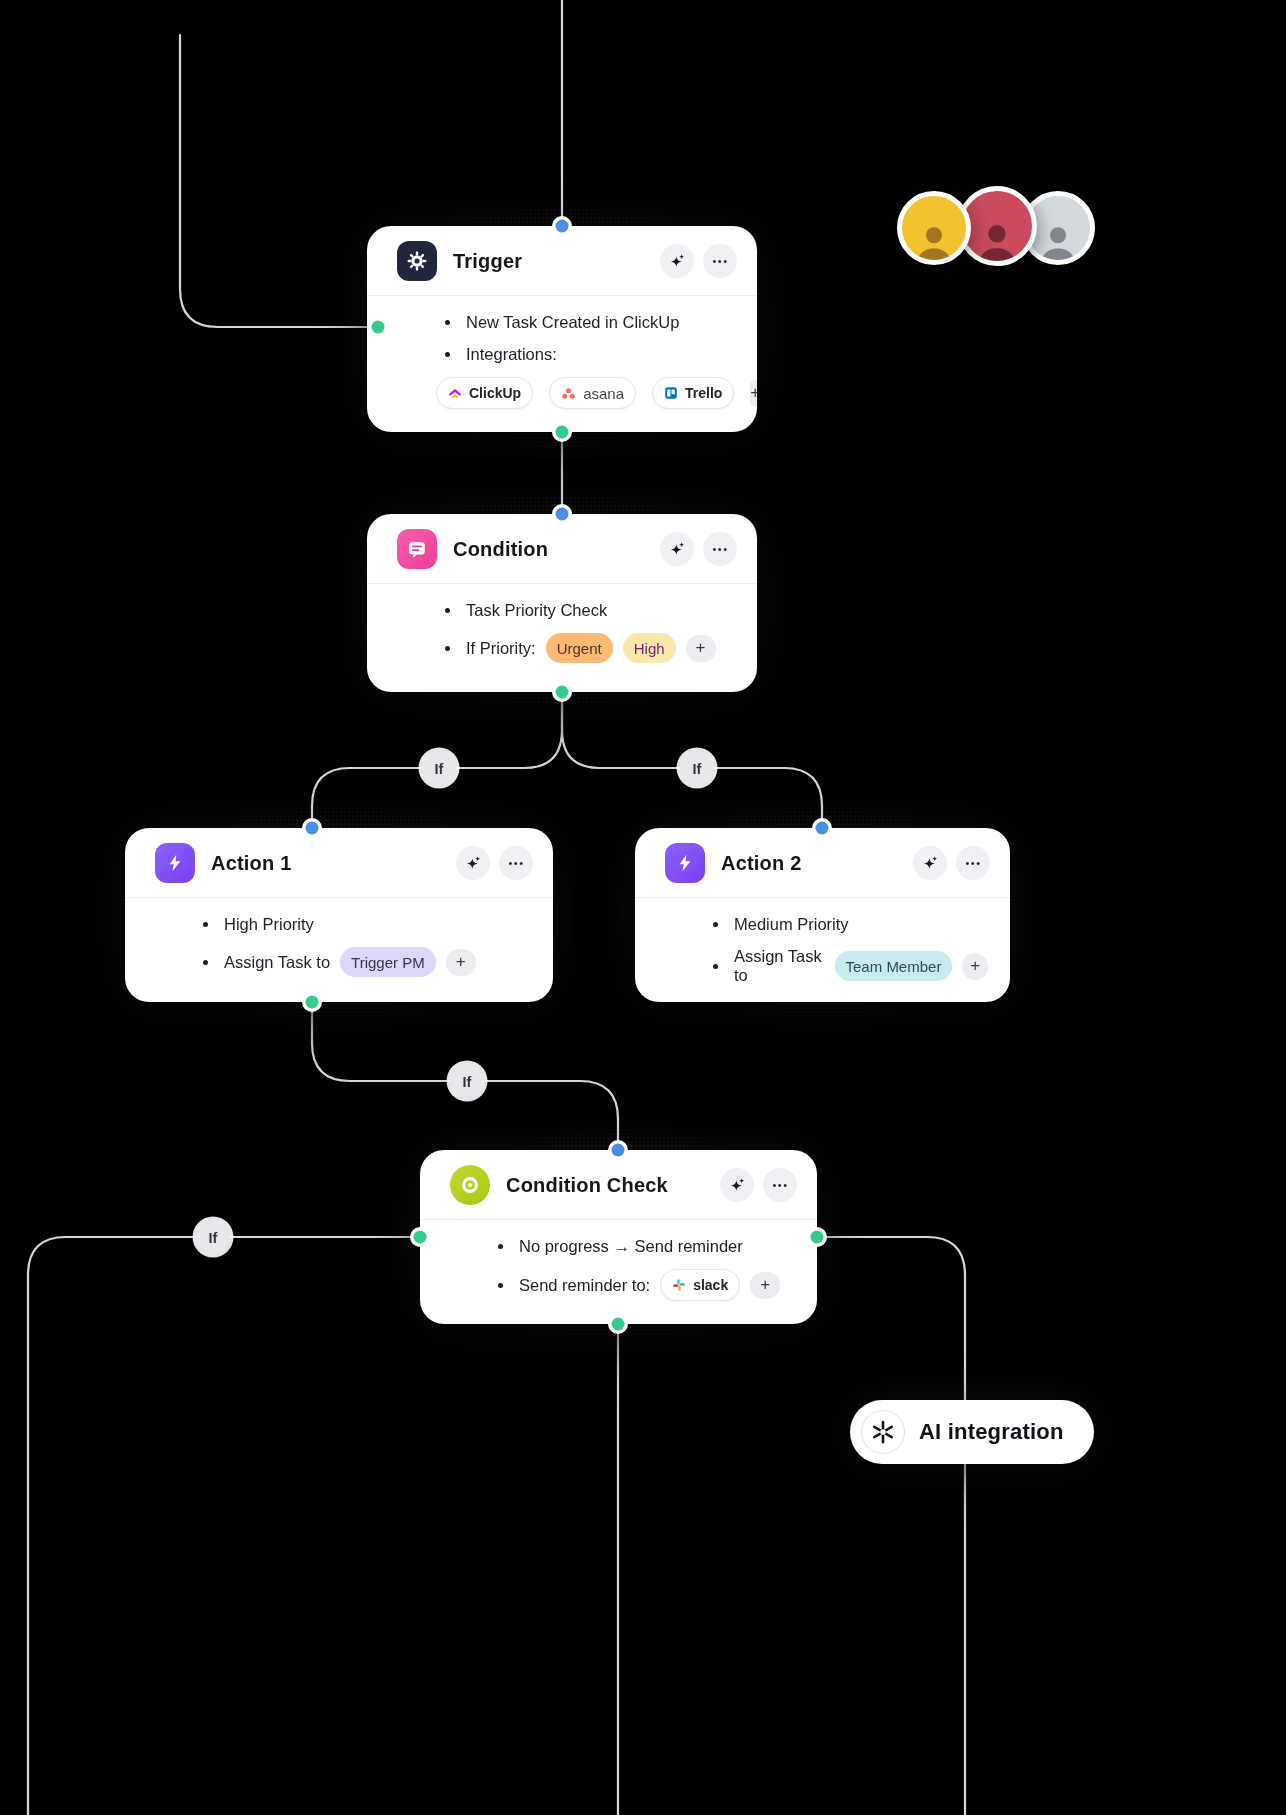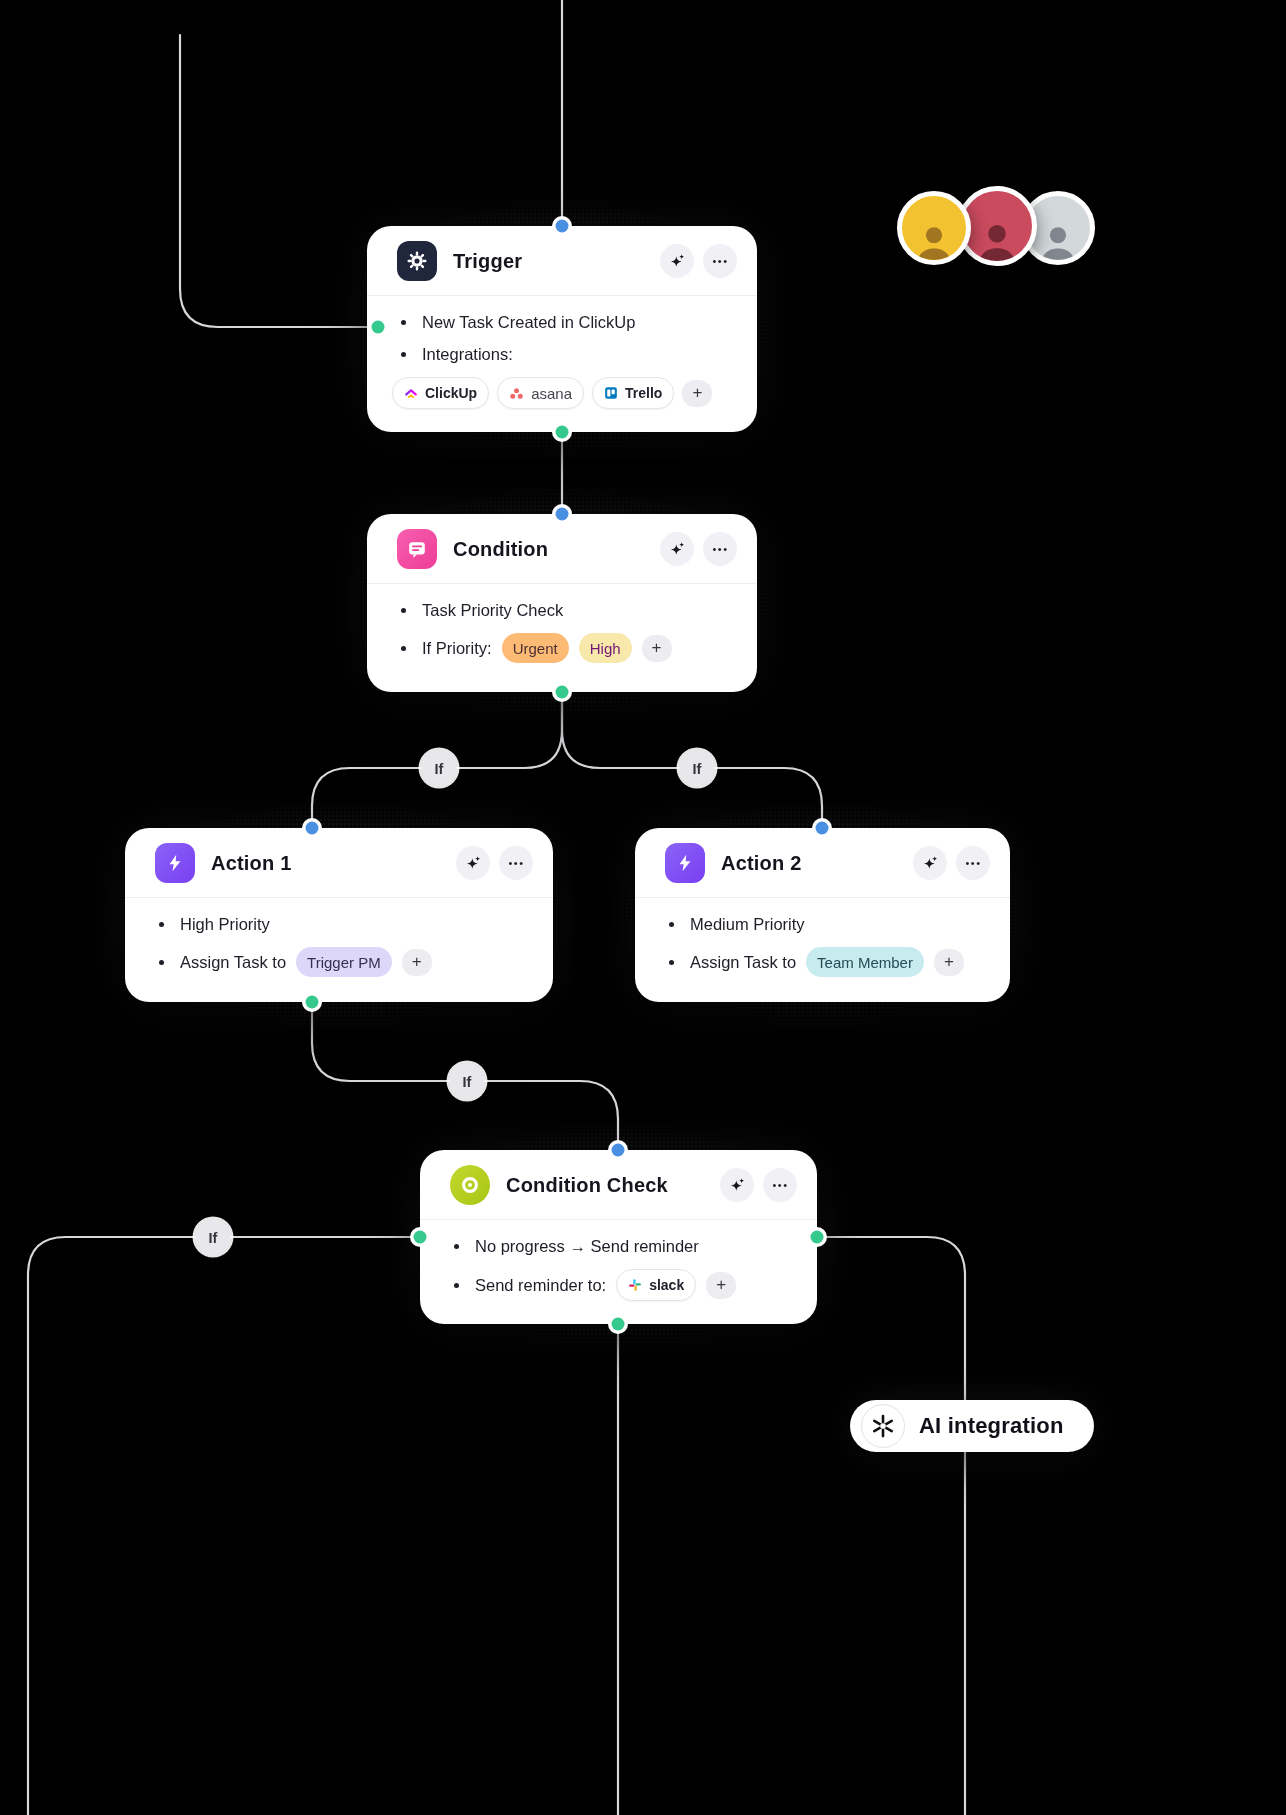--- a/index.html
+++ b/index.html
@@ -22,21 +22,21 @@
   .node-header{display:flex;align-items:center;gap:16px;padding:15px 20px 14px 30px;
                border-bottom:1px solid #ededf1;flex:none;}
   .node-icon{width:40px;height:40px;border-radius:12px;display:flex;align-items:center;
              justify-content:center;flex:none;}
   .node-icon.round{border-radius:50%;}
   .node-title{flex:1;margin:0;font-size:20px;font-weight:700;color:#15151e;letter-spacing:.2px;}
   .header-actions{display:flex;gap:9px;flex:none;}
   .round-btn{width:34px;height:34px;border-radius:50%;background:#f1f1f5;border:none;padding:0;
              display:flex;align-items:center;justify-content:center;color:#1b1b24;cursor:pointer;}
   .dots{font-size:11px;letter-spacing:1.5px;color:#202029;line-height:1;padding-left:1px;}
-  .node-body{padding:17px 22px 20px 34px;display:flex;flex-direction:column;gap:13px;}
+  .node-body{padding:17px 22px 20px 34px;display:flex;flex-direction:column;gap:13px;margin-left:44px;}
   .row{display:flex;align-items:center;gap:10px;font-size:16.5px;color:#1e1e28;}
   .bullet{width:5px;height:5px;border-radius:50%;background:#1e1e28;margin-right:6px;flex:none;}
 
   
   .chip{display:inline-flex;align-items:center;gap:7px;height:30px;padding:0 11px;
         border-radius:16px;font-size:14px;cursor:pointer;white-space:nowrap;}
   .logo-chip{background:#fff;border:1px solid #e4e4ec;font-weight:700;color:#23232e;
              box-shadow:0 1px 2px rgba(0,0,0,.05);}
   .brand-sans{font-weight:500;font-size:15px;color:#46464e;}
   .tag-chip{font-size:15px;font-weight:500;}
@@ -62,21 +62,21 @@
   
   .avatars{position:absolute;left:897px;top:184px;width:196px;height:86px;z-index:2;}
   .avatar{position:absolute;border-radius:50%;border:5px solid #fff;overflow:hidden;
           box-shadow:0 6px 18px rgba(0,0,0,.45);}
   .avatar svg{position:absolute;bottom:-3px;left:50%;transform:translateX(-50%);}
   .avatar-1{left:0;top:7px;width:64px;height:64px;z-index:3;background:#f2c230;}
   .avatar-2{left:60px;top:2px;width:70px;height:70px;z-index:2;background:#ca4a5e;}
   .avatar-3{left:124px;top:7px;width:64px;height:64px;z-index:1;background:#d3d8db;}
 
   
-  .ai-pill{position:absolute;left:850px;top:1400px;height:52px;padding:0 30px 0 11px;border-radius:32px;
+  .ai-pill{position:absolute;left:850px;top:1400px;height:64px;padding:0 30px 0 11px;border-radius:32px;
            background:#fff;display:flex;align-items:center;gap:14px;z-index:3;cursor:pointer;
            box-shadow:0 14px 40px rgba(0,0,0,.5), 0 0 50px rgba(160,160,185,.12);}
   .ai-logo{width:42px;height:42px;border-radius:50%;border:1px solid #e3e3e8;background:#fff;
            display:flex;align-items:center;justify-content:center;flex:none;}
   .ai-label{font-size:22px;font-weight:600;color:#101018;letter-spacing:.2px;}
 </style>
 </head>
 <body>
 
 <div class="canvas">
@@ -151,21 +151,21 @@
       </header>
       <div class="node-body">
         <div class="row">
           <span class="bullet"></span>
           <span>New Task Created in ClickUp</span>
         </div>
         <div class="row">
           <span class="bullet"></span>
           <span>Integrations:</span>
         </div>
-        <div class="row" style="gap:8px;margin-left:-9px">
+        <div class="row" style="gap:16px;margin-left:-9px">
           <span class="chip logo-chip">
             <svg width="14" height="14" viewBox="0 0 24 24">
               <defs>
                   <linearGradient id="cu" x1="0" y1="0" x2="1" y2="0">
                 <stop offset="0" stop-color="#8930fd"></stop>
                     <stop offset="1" stop-color="#ff02f0"></stop>
                   </linearGradient>
                 </defs>
               <path d="M4 14.5 L12 7.5 L20 14.5" stroke="url(#cu)" stroke-width="4" fill="none" stroke-linecap="round" stroke-linejoin="round"></path>
               <path d="M8.5 19 L12 16.2 L15.5 19" stroke="#fb0" stroke-width="3.2" fill="none" stroke-linecap="round" stroke-linejoin="round"></path>

